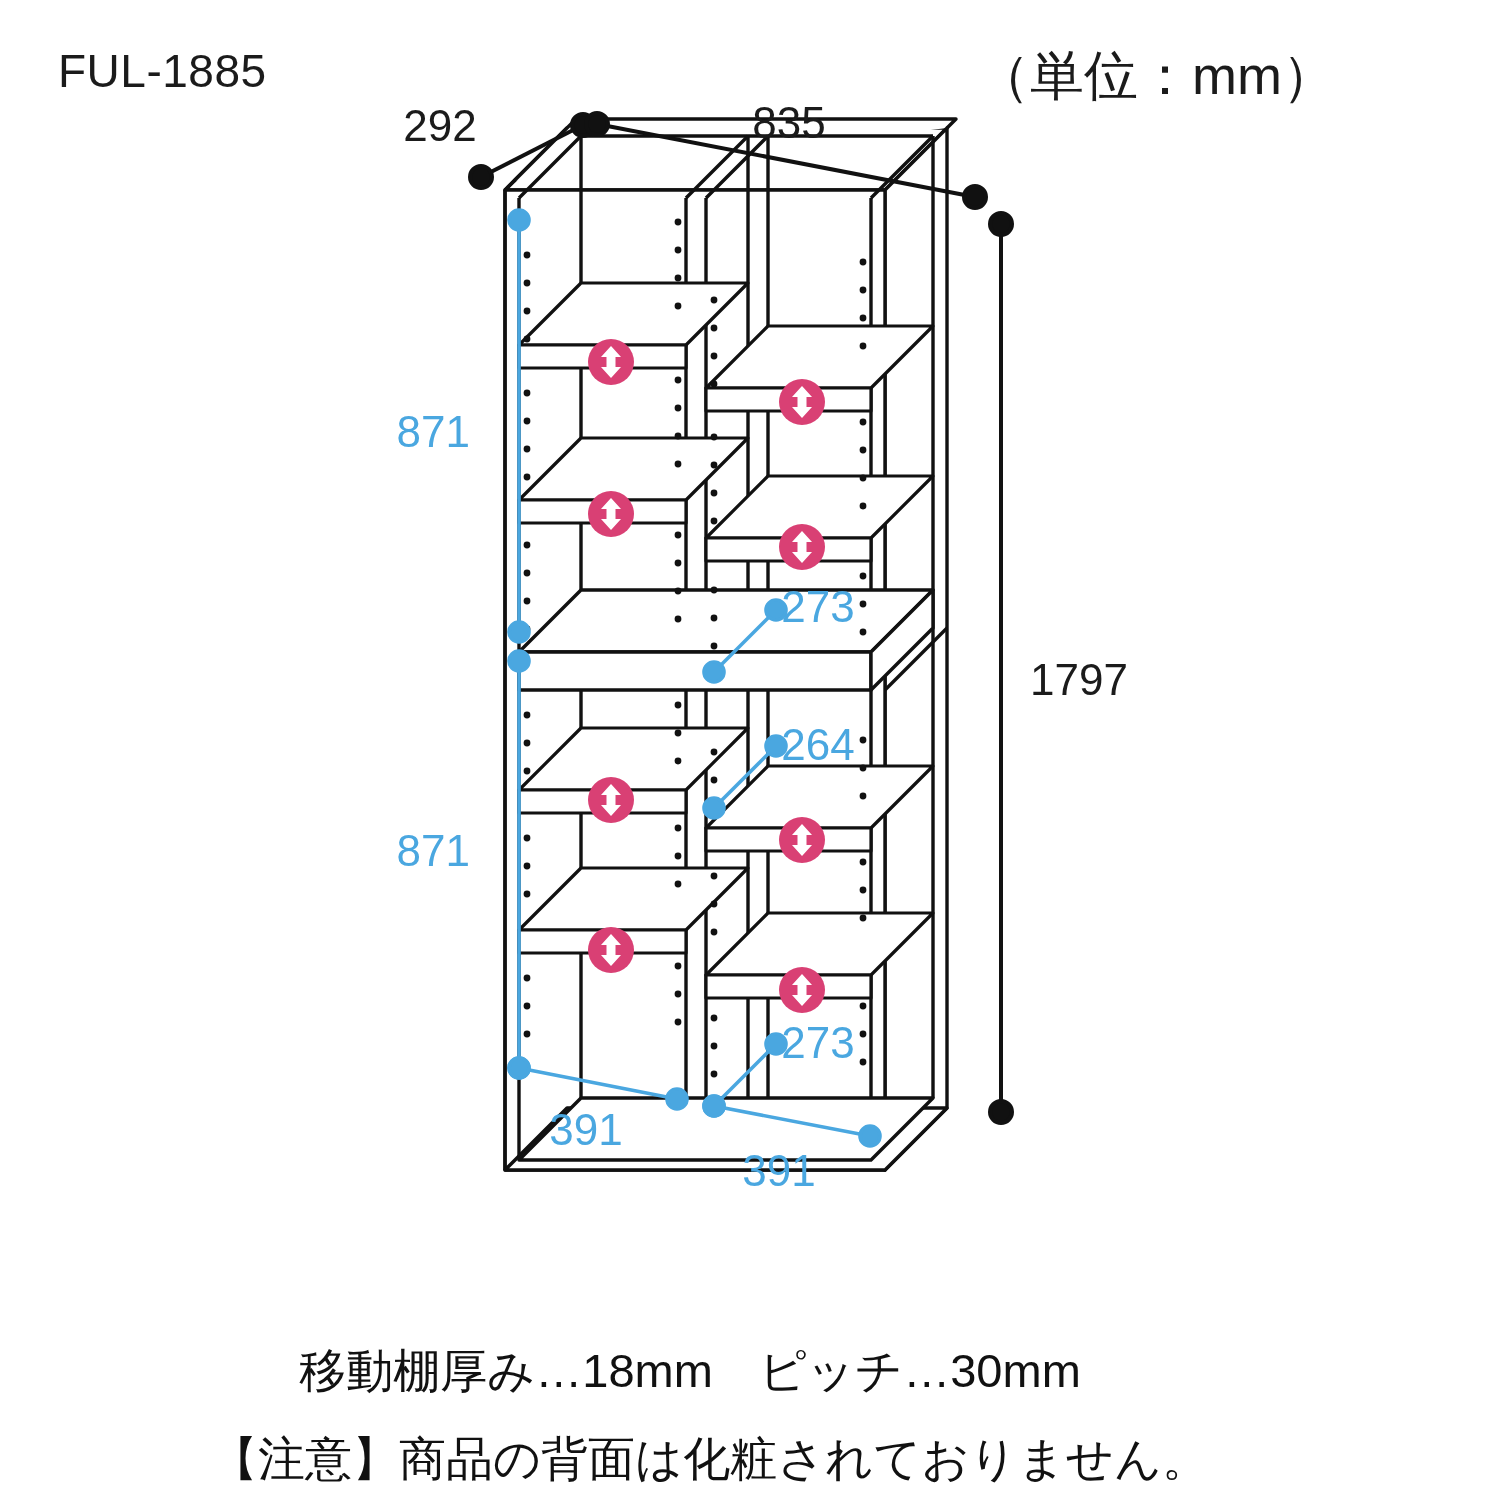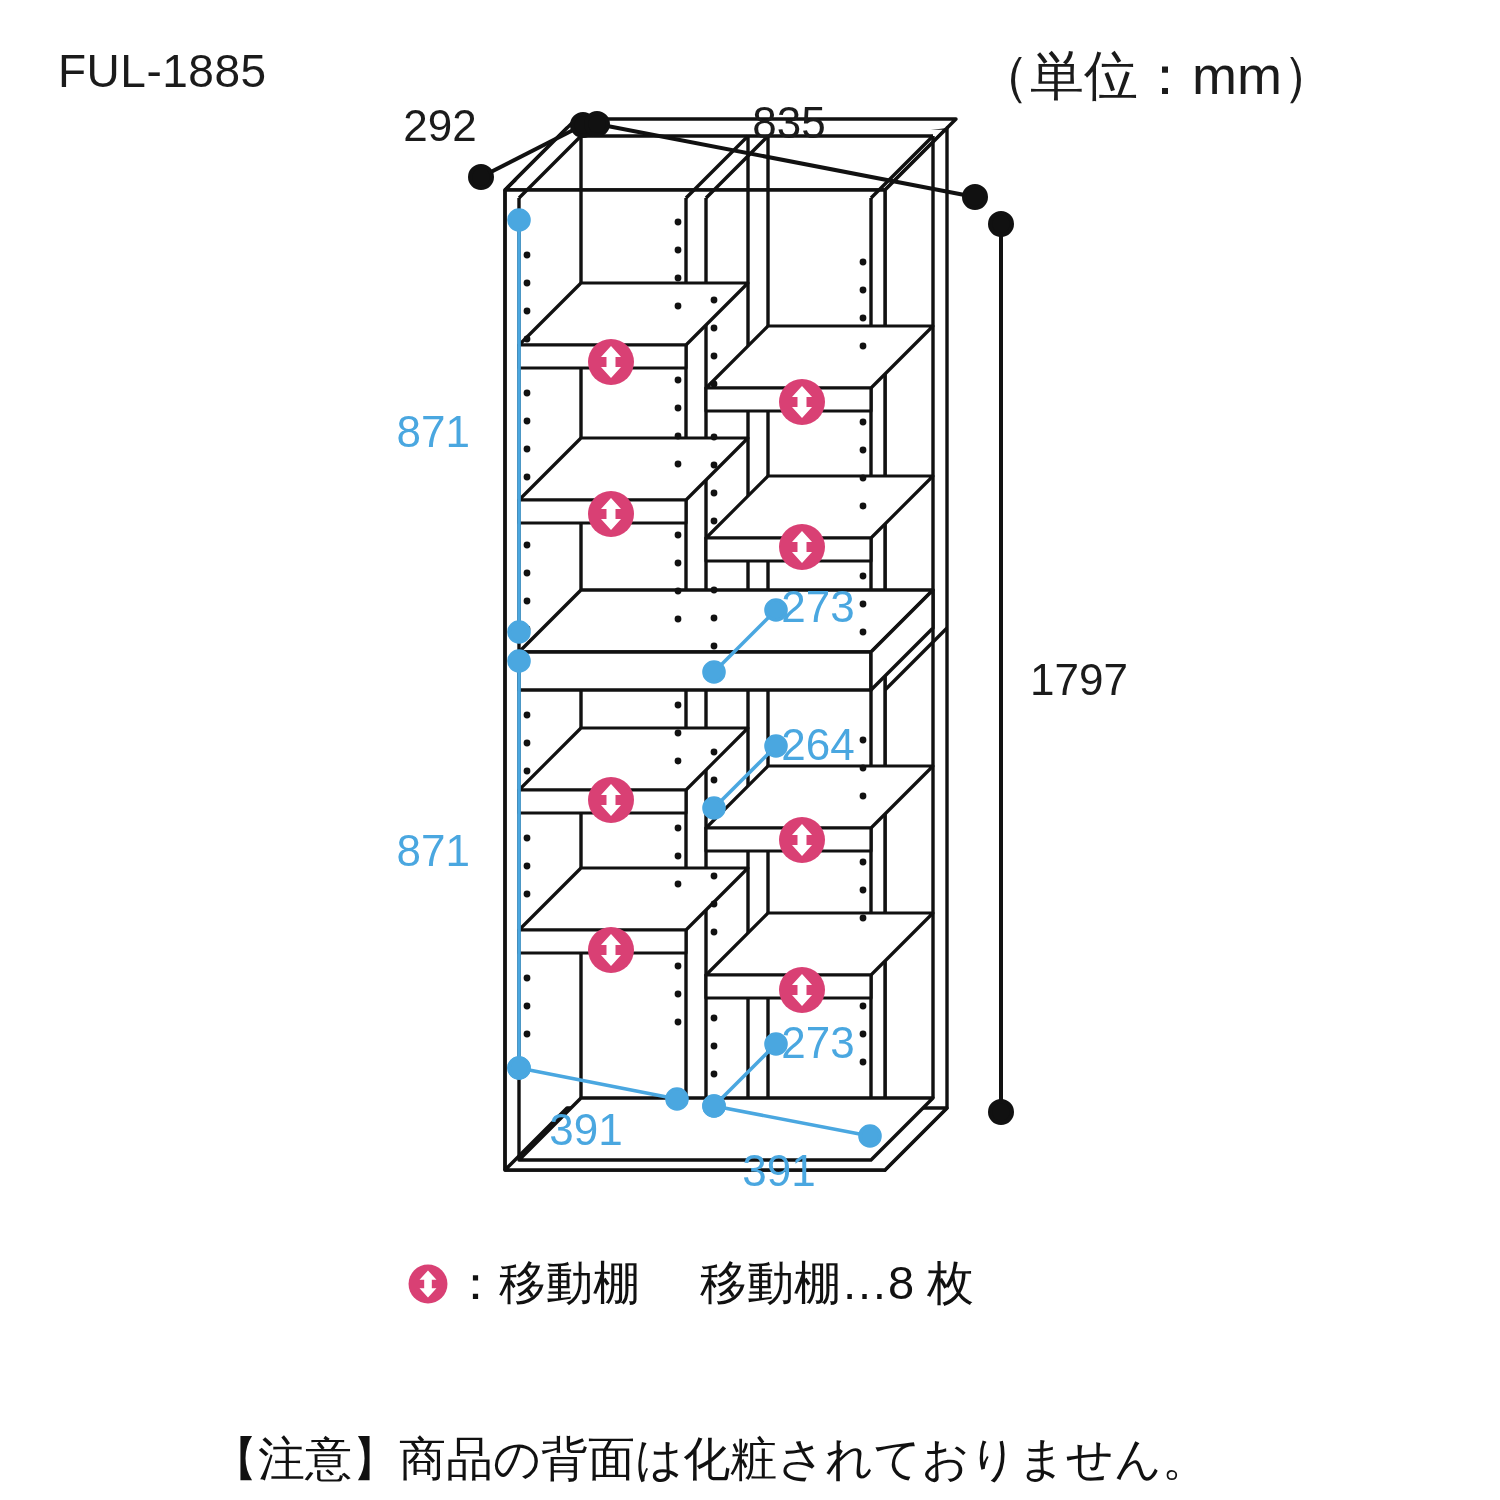--- a/index.html
+++ b/index.html
@@ -305,25 +305,22 @@
 
     <g stroke="#4aa7e0" stroke-width="3.6" fill="#4aa7e0">
       <line x1="714" y1="1106" x2="870" y2="1136"></line>
       <circle cx="714" cy="1106" r="10"></circle>
       <circle cx="870" cy="1136" r="10"></circle>
     </g>
     <text class="dimtxt-blue" x="779" y="1186" text-anchor="middle">391</text>
 
   </svg>
 
-  <div class="footer f-line1">
-    <svg class="legend-ico" viewBox="-26 -26 52 52">
-      <circle cx="0" cy="0" r="23" fill="#d94074"></circle>
-      <path d="M0 -16 L10 -5 L4.5 -5 L4.5 5 L10 5 L0 16 L-10 5 L-4.5 5 L-4.5 -5 L-10 -5 Z" fill="#ffffff"></path>
-    </svg><span>：移動棚</span><span class="gap-s"></span><span>移動棚…8 枚</span>
+
+  <div class="footer f-line2">
+    <span>移動棚厚み…18mm</span><span class="gap-m"></span><span>ピッチ…30mm</span>
   </div>
-
 
   <div class="footer f-line3">
     <span>【注意】商品の背面は化粧されておりません。</span>
   </div>
 
 </div>
 
 </body></html>

